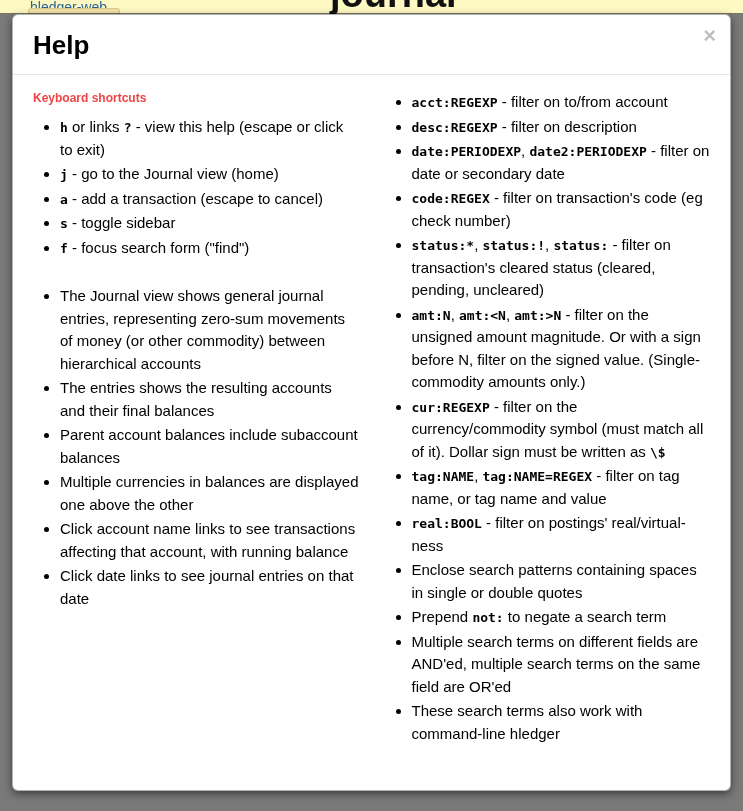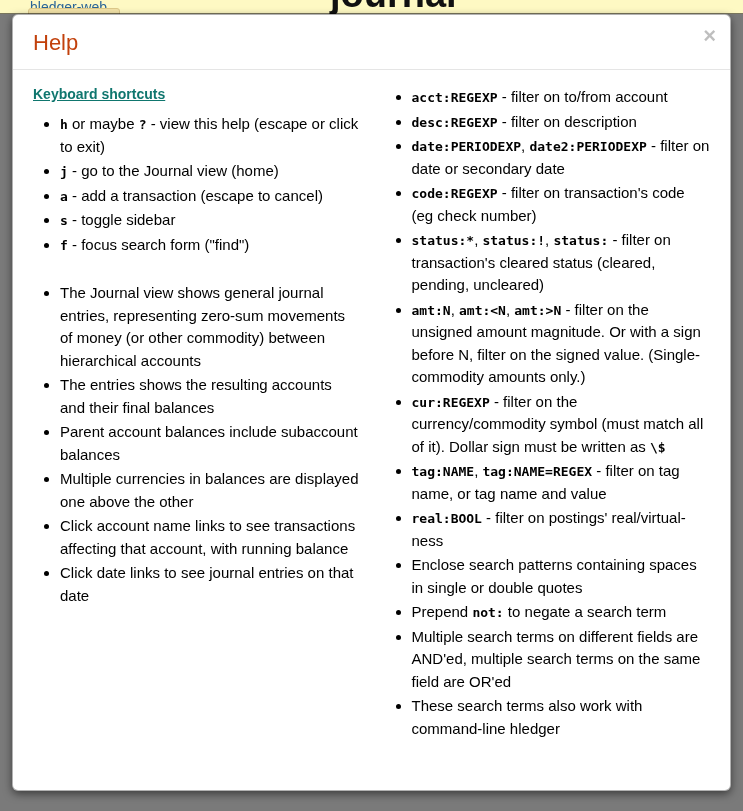--- a/index.html
+++ b/index.html
@@ -38,31 +38,31 @@
     border: 1px solid rgba(0, 0, 0, 0.3);
     border-radius: 6px;
     box-shadow: 0 3px 9px rgba(0, 0, 0, 0.5);
     overflow: hidden;
   }
   .modal-header {
     padding: 15px 20px 13px;
     border-bottom: 1px solid #e5e5e5;
     position: relative;
   }
-  .modal-title { font-size: 22px; font-weight: 400; color: #c2410c; }
+  .modal-title { font-size: 26px; font-weight: 700; color: #000000; }
   .close {
     position: absolute; top: 10px; right: 14px;
     background: none; border: none;
     font-size: 22px; font-weight: bold; line-height: 1;
     color: #000; opacity: 0.25; cursor: pointer;
     font-family: "Liberation Sans", sans-serif;
   }
   .modal-body { display: flex; gap: 26px; padding: 16px 20px 20px; }
   .col { flex: 1; min-width: 0; }
-  .section-heading { font-size: 14px; font-weight: bold; margin: 0 0 11px; color: #0f766e; text-decoration: underline; }
+  .section-heading { font-size: 12px; font-weight: bold; margin: 0 0 11px; color: #ef4444; }
   .col ul { margin: 0 0 26px; padding-left: 27px; list-style: disc; }
   .col li { font-size: 15px; line-height: 1.5; margin-bottom: 2px; color: #000; }
   code {
     font-family: "DejaVu Sans Mono", "Liberation Mono", monospace;
     font-weight: bold; font-size: 13px; color: #000;
   }
 </style>
 </head>
 <body>
 
@@ -76,41 +76,41 @@
 
 <div class="modal">
   <div class="modal-header">
     <button class="close">×</button>
     <h4 class="modal-title">Help</h4>
   </div>
   <div class="modal-body">
     <div class="col" id="col-left">
         <div class="section-heading">Keyboard shortcuts</div>
         <ul>
-          <li><code>h</code><span> or maybe </span><code>?</code><span> - view this help (escape or click to exit)</span></li>
+          <li><code>h</code><span> or links </span><code>?</code><span> - view this help (escape or click to exit)</span></li>
           <li><code>j</code><span> - go to the Journal view (home)</span></li>
           <li><code>a</code><span> - add a transaction (escape to cancel)</span></li>
           <li><code>s</code><span> - toggle sidebar</span></li>
           <li><code>f</code><span> - focus search form ("find")</span></li>
         </ul>
         <ul>
           <li><span>The Journal view shows general journal entries, representing zero-sum movements of money (or other commodity) between hierarchical accounts</span></li>
           <li><span>The entries shows the resulting accounts and their final balances</span></li>
           <li><span>Parent account balances include subaccount balances</span></li>
           <li><span>Multiple currencies in balances are displayed one above the other</span></li>
           <li><span>Click account name links to see transactions affecting that account, with running balance</span></li>
           <li><span>Click date links to see journal entries on that date</span></li>
         </ul>
       </div>
     <div class="col" id="col-right">
         <ul>
           <li><code>acct:REGEXP</code><span> - filter on to/from account</span></li>
           <li><code>desc:REGEXP</code><span> - filter on description</span></li>
           <li><code>date:PERIODEXP</code><span>, </span><code>date2:PERIODEXP</code><span> - filter on date or secondary date</span></li>
-          <li><code>code:REGEXP</code><span> - filter on transaction's code (eg check number)</span></li>
+          <li><code>code:REGEX</code><span> - filter on transaction's code (eg check number)</span></li>
           <li><code>status:*</code><span>, </span><code>status:!</code><span>, </span><code>status:</code><span> - filter on transaction's cleared status (cleared, pending, uncleared)</span></li>
           <li><code>amt:N</code><span>, </span><code>amt:&lt;N</code><span>, </span><code>amt:&gt;N</code><span> - filter on the unsigned amount magnitude. Or with a sign before N, filter on the signed value. (Single-commodity amounts only.)</span></li>
           <li><code>cur:REGEXP</code><span> - filter on the currency/commodity symbol (must match all of it). Dollar sign must be written as </span><code>\$</code></li>
           <li><code>tag:NAME</code><span>, </span><code>tag:NAME=REGEX</code><span> - filter on tag name, or tag name and value</span></li>
           <li><code>real:BOOL</code><span> - filter on postings' real/virtual-ness</span></li>
           <li><span>Enclose search patterns containing spaces in single or double quotes</span></li>
           <li><span>Prepend </span><code>not:</code><span> to negate a search term</span></li>
           <li><span>Multiple search terms on different fields are AND'ed, multiple search terms on the same field are OR'ed</span></li>
           <li><span>These search terms also work with command-line hledger</span></li>
         </ul>

